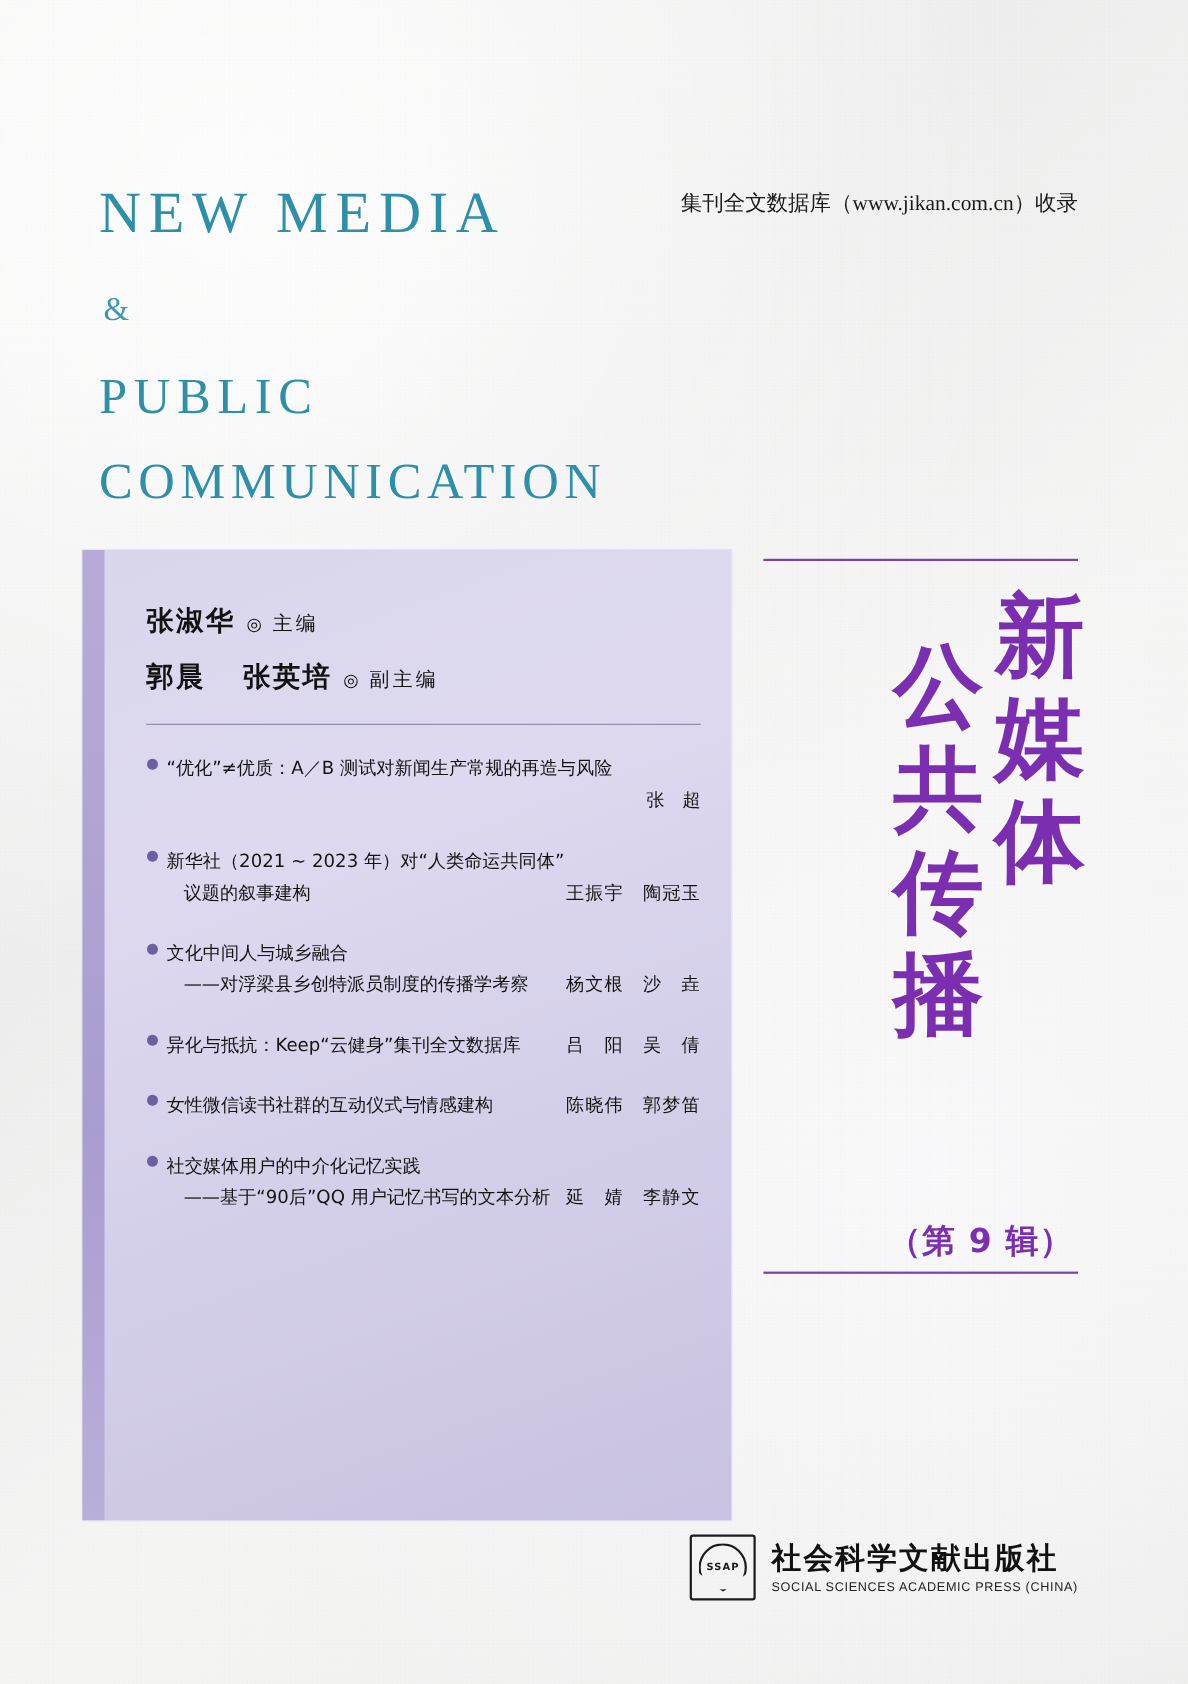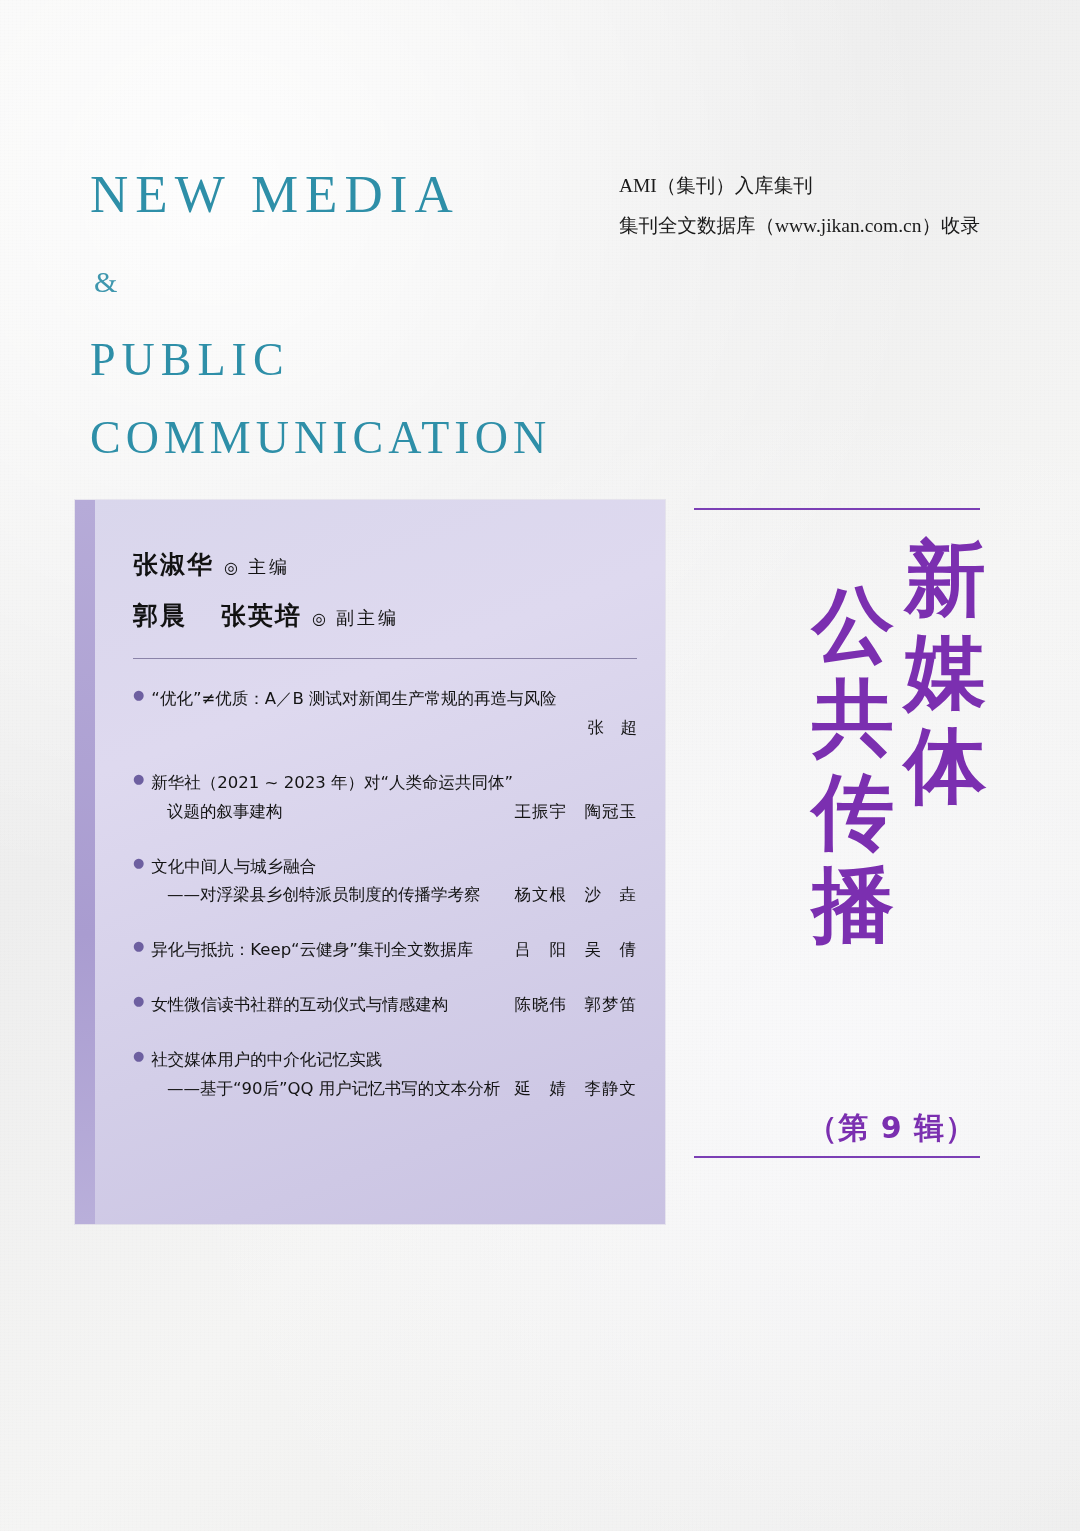--- a/index.html
+++ b/index.html
@@ -74,21 +74,21 @@
     line-height: 2.05;
     font-family: "Liberation Serif", serif;
   }
 
   
   .toc-panel {
     position: absolute;
     left: 75px;
     top: 500px;
     width: 590px;
-    height: 724px;
+    height: 882px;
     background: linear-gradient(160deg, #d9d6ec 0%, #ded9ef 30%, #d3cee8 65%, #c9c2e2 100%);
     box-shadow: 0 0 0 1px rgba(160,150,200,0.18);
   }
   .toc-panel .left-bar {
     position: absolute;
     left: 0; top: 0; bottom: 0;
     width: 20px;
     background: linear-gradient(180deg, #b6abd8, #a99cd0 60%, #b9afda);
   }
   .toc-inner {
@@ -297,21 +297,20 @@
   <div class="grain"></div>
 
   <div class="en-title">
     <div class="en-line1">NEW MEDIA</div>
     <div class="en-amp">&amp;</div>
     <div class="en-line2">PUBLIC</div>
     <div class="en-line3">COMMUNICATION</div>
   </div>
 
   <div class="notes">
-    <div>AMI（集刊）入库集刊</div>
     <div>集刊全文数据库（www.jikan.com.cn）收录</div>
   </div>
 
   <div class="toc-panel">
     <div class="left-bar"></div>
     <div class="toc-inner">
 
       <div class="editor-row">
         <span class="editor-name">张淑华</span>
         <span class="role-circle">◎</span>
@@ -402,14 +401,23 @@
       <div class="cn-col">
         <span>新</span>
         <span>媒</span>
         <span>体</span>
       </div>
     </div>
     <div class="cn-volume">（第 9 辑）</div>
     <div class="cn-rule-bottom"></div>
   </div>
 
+  <div class="publisher">
+    <div class="logo-mark">
+      <span>SSAP</span>
+    </div>
+    <div>
+      <div class="pub-text-cn">社会科学文献出版社</div>
+      <div class="pub-text-en">SOCIAL SCIENCES ACADEMIC PRESS (CHINA)</div>
+    </div>
+  </div>
 
 </div>
 
 </body></html>

